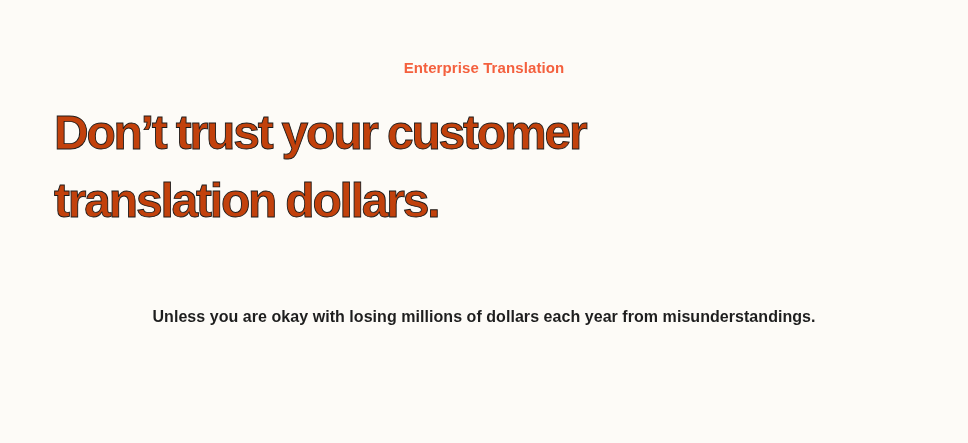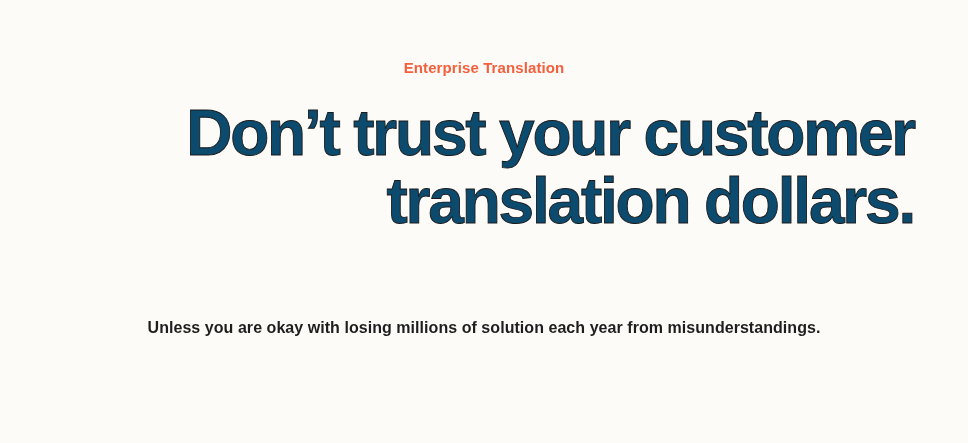--- a/index.html
+++ b/index.html
@@ -37,25 +37,25 @@
     line-height: 20px;
     color: #F4603E;
     text-align: center;
     white-space: nowrap;
   }
 
   
   .headline {
     margin-top: 21px;
     width: 860px;
-    text-align: right;
-    color: #0c4a6e;
+    text-align: left;
+    color: #c2410c;
     font-family: "Liberation Sans", sans-serif;
     font-weight: 700;
-    font-size: 64px;
+    font-size: 48px;
     line-height: 68px;
     letter-spacing: -2.2px;
     word-spacing: -1px;
     -webkit-text-stroke: 0.9px #1A1A1A;
   }
 
   .headline-line {
     display: block;
     white-space: nowrap;
   }
@@ -78,15 +78,15 @@
 
 <div class="hero">
 
   <div class="eyebrow">Enterprise Translation</div>
 
   <h1 class="headline">
     <span class="headline-line">Don’t trust your customer</span>
     <span class="headline-line">translation dollars.</span>
   </h1>
 
-  <p class="subheadline">Unless you are okay with losing millions of solution each year from misunderstandings.</p>
+  <p class="subheadline">Unless you are okay with losing millions of dollars each year from misunderstandings.</p>
 
 </div>
 
 </body></html>

